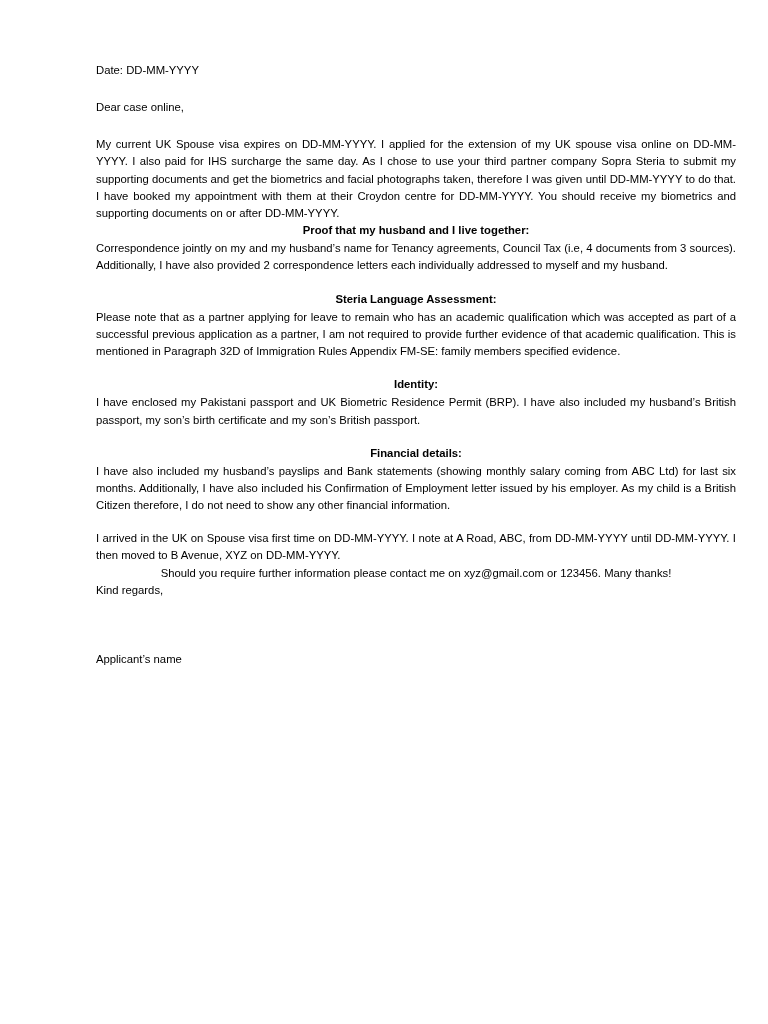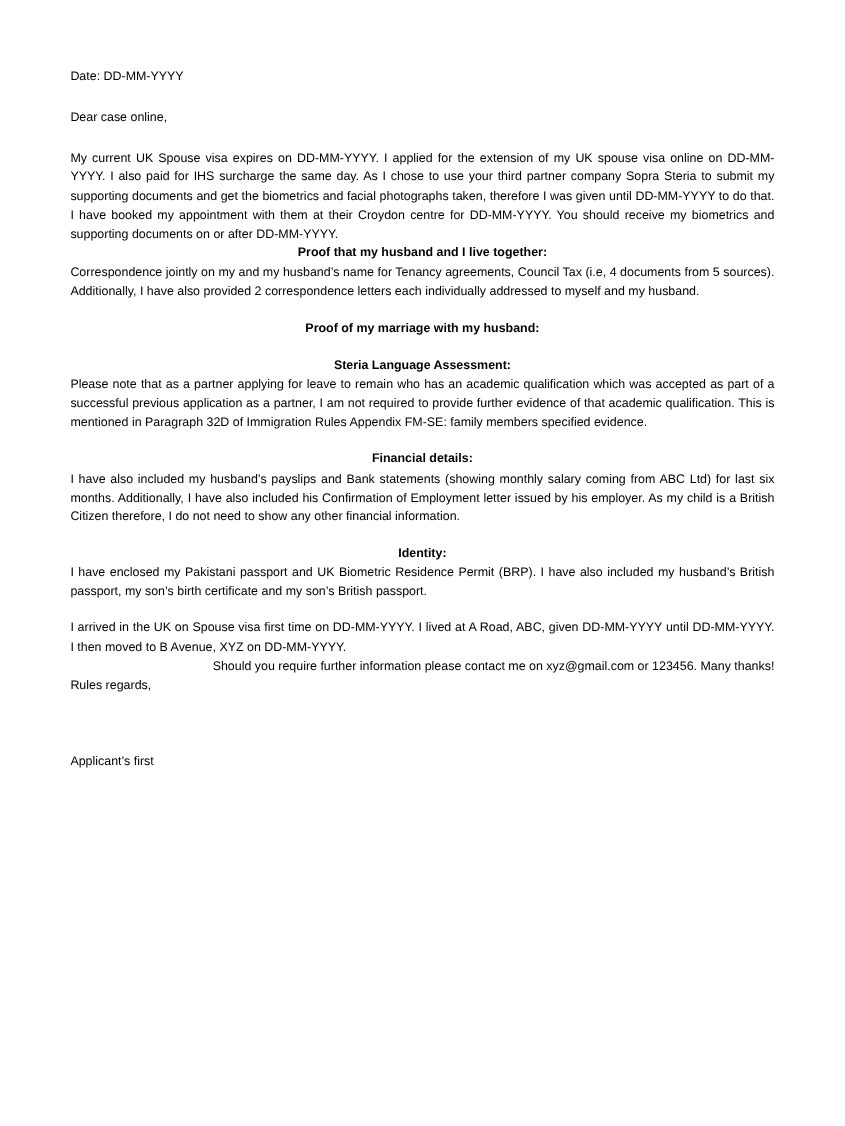--- a/index.html
+++ b/index.html
@@ -11,21 +11,21 @@
     width: 768px;
     height: 1024px;
     font-family: "Liberation Sans", sans-serif;
     color: #000000;
     overflow: hidden;
   }
   .page {
     width: 768px;
     height: 820px;
     box-sizing: border-box;
-    padding: 62px 64px 20px 64px;
+    padding: 62px 64px 20px 96px;
     position: relative;
   }
   .doc {
     width: 640px;
     font-size: 11.3px;
     line-height: 1.52;
     text-align: justify;
   }
   .block {
     margin: 0 0 14px 0;
@@ -40,21 +40,21 @@
     font-weight: bold;
     margin: 0 0 1px 0;
     text-align: center;
   }
   .para {
     margin: 0;
     text-align: justify;
   }
   .para-left {
     margin: 0;
-    text-align: right;
+    text-align: center;
   }
   .section {
     margin-bottom: 16px;
   }
   .sig {
     margin-top: 52px;
   }
 </style>
 </head>
 <body>
@@ -64,45 +64,44 @@
 
     <p class="block gap-lg">Date: DD-MM-YYYY</p>
 
     <p class="block gap-lg">Dear case online,</p>
 
     <p class="para block gap-xl">My current UK Spouse visa expires on DD-MM-YYYY. I applied for the extension of my UK spouse visa online on DD-MM-YYYY. I also paid for IHS surcharge the same day. As I chose to use your third partner company Sopra Steria to submit my supporting documents and get the biometrics and facial photographs taken, therefore I was given until DD-MM-YYYY to do that. I have booked my appointment with them at their Croydon centre for DD-MM-YYYY. You should receive my biometrics and supporting documents on or after DD-MM-YYYY.</p>
 
 
     <div class="section">
       <p class="heading">Proof that my husband and I live together:</p>
-      <p class="para">Correspondence jointly on my and my husband’s name for Tenancy agreements, Council Tax (i.e, 4 documents from 5 sources). Additionally, I have also provided 2 correspondence letters each individually addressed to myself and my husband.</p>
+      <p class="para">Correspondence jointly on my and my husband’s name for Tenancy agreements, Council Tax (i.e, 4 documents from 3 sources). Additionally, I have also provided 2 correspondence letters each individually addressed to myself and my husband.</p>
     </div>
 
     <div class="section">
-      <p class="heading">Proof of my marriage with my husband:</p>
     </div>
 
 
     <div class="section">
       <p class="heading">Steria Language Assessment:</p>
       <p class="para">Please note that as a partner applying for leave to remain who has an academic qualification which was accepted as part of a successful previous application as a partner, I am not required to provide further evidence of that academic qualification. This is mentioned in Paragraph 32D of Immigration Rules Appendix FM-SE: family members specified evidence.</p>
     </div>
 
     <div class="section">
+      <p class="heading">Identity:</p>
+      <p class="para">I have enclosed my Pakistani passport and UK Biometric Residence Permit (BRP). I have also included my husband’s British passport, my son’s birth certificate and my son’s British passport.</p>
+    </div>
+
+    <div class="section">
       <p class="heading">Financial details:</p>
       <p class="para">I have also included my husband’s payslips and Bank statements (showing monthly salary coming from ABC Ltd) for last six months. Additionally, I have also included his Confirmation of Employment letter issued by his employer. As my child is a British Citizen therefore, I do not need to show any other financial information.</p>
     </div>
 
-    <div class="section">
-      <p class="heading">Identity:</p>
-      <p class="para">I have enclosed my Pakistani passport and UK Biometric Residence Permit (BRP). I have also included my husband’s British passport, my son’s birth certificate and my son’s British passport.</p>
-    </div>
-
-    <p class="para block gap-lg">I arrived in the UK on Spouse visa first time on DD-MM-YYYY. I lived at A Road, ABC, given DD-MM-YYYY until DD-MM-YYYY. I then moved to B Avenue, XYZ on DD-MM-YYYY.</p>
+    <p class="para block gap-lg">I arrived in the UK on Spouse visa first time on DD-MM-YYYY. I note at A Road, ABC, from DD-MM-YYYY until DD-MM-YYYY. I then moved to B Avenue, XYZ on DD-MM-YYYY.</p>
 
     <p class="para-left block gap-lg">Should you require further information please contact me on xyz@gmail.com or 123456. Many thanks!</p>
 
-    <p class="block">Rules regards,</p>
+    <p class="block">Kind regards,</p>
 
-    <p class="block sig">Applicant’s first</p>
+    <p class="block sig">Applicant’s name</p>
 
   </div>
 </div>
 
 </body></html>

